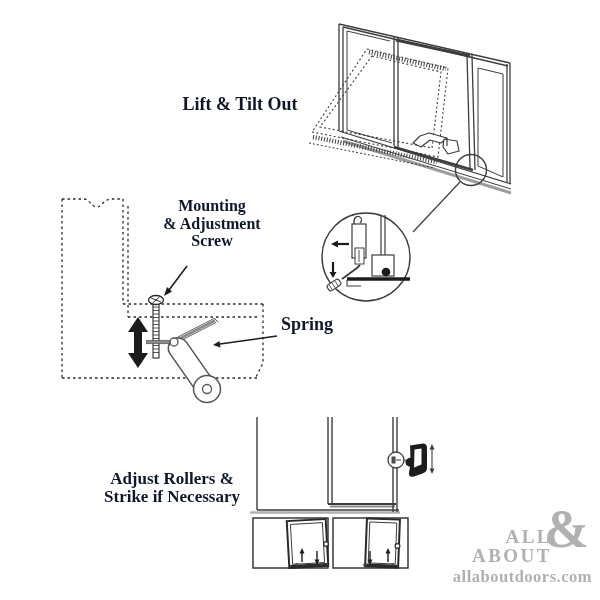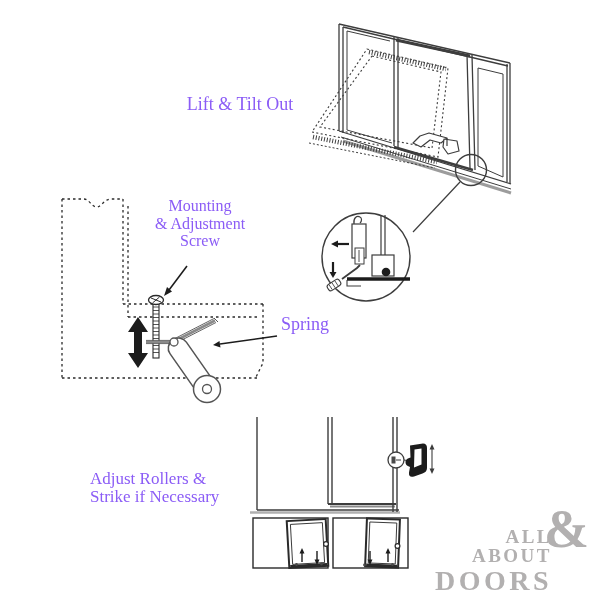--- a/index.html
+++ b/index.html
@@ -1,23 +1,23 @@
 <!DOCTYPE html>
 <html><head>
 <meta charset="utf-8">
 <style>
   html,body{margin:0;padding:0;background:#fff;}
   .canvas{position:relative;width:600px;height:600px;background:#ffffff;overflow:hidden;
           font-family:"Liberation Serif",serif;}
   .canvas svg{position:absolute;left:0;top:0;}
-  .lbl{position:absolute;color:#8b5cf6;font-weight:normal;white-space:pre-line;}
+  .lbl{position:absolute;color:#0f172a;font-weight:bold;white-space:pre-line;}
   .lbl-lift{left:160px;top:94px;width:160px;text-align:center;font-size:18px;}
-  .lbl-mounting{left:128px;top:197px;width:144px;text-align:center;font-size:16px;line-height:17.5px;}
+  .lbl-mounting{left:140px;top:197px;width:144px;text-align:center;font-size:16px;line-height:17.5px;}
   .lbl-spring{left:281px;top:314px;font-size:18px;}
-  .lbl-adjust{left:90px;top:470px;width:164px;font-size:17px;line-height:18px;}
+  .lbl-adjust{left:90px;top:470px;width:164px;text-align:center;font-size:17px;line-height:18px;}
   .watermark{position:absolute;left:425px;top:504px;width:167px;text-align:right;
              color:#b2b0b0;font-weight:bold;line-height:1;}
   .wm-row1{font-size:19px;letter-spacing:2.5px;padding-right:40px;margin-top:23px;}
   .wm-row2{font-size:28px;letter-spacing:3.5px;padding-right:40px;margin-top:2px;}
   .wm-amp{position:absolute;right:3px;top:-2px;font-size:54px;}
   .wm-row3{font-size:27px;letter-spacing:1px;margin-top:3px;}
   .wm-row4{font-size:16.5px;letter-spacing:0.5px;margin-top:4px;}
 </style>
 </head>
 <body>
@@ -208,17 +208,16 @@
   <div class="lbl lbl-mounting">Mounting
 &amp; Adjustment
 Screw</div>
   <div class="lbl lbl-spring">Spring</div>
   <div class="lbl lbl-adjust">Adjust Rollers &amp;
 Strike if Necessary</div>
 
   <div class="watermark">
     <div class="wm-amp">&amp;</div>
     <div class="wm-row1">ALL ABOUT</div>
-    <div class="wm-row2">DOORS</div>
     <div class="wm-row4">allaboutdoors.com</div>
   </div>
 
 </div>
 
 </body></html>

